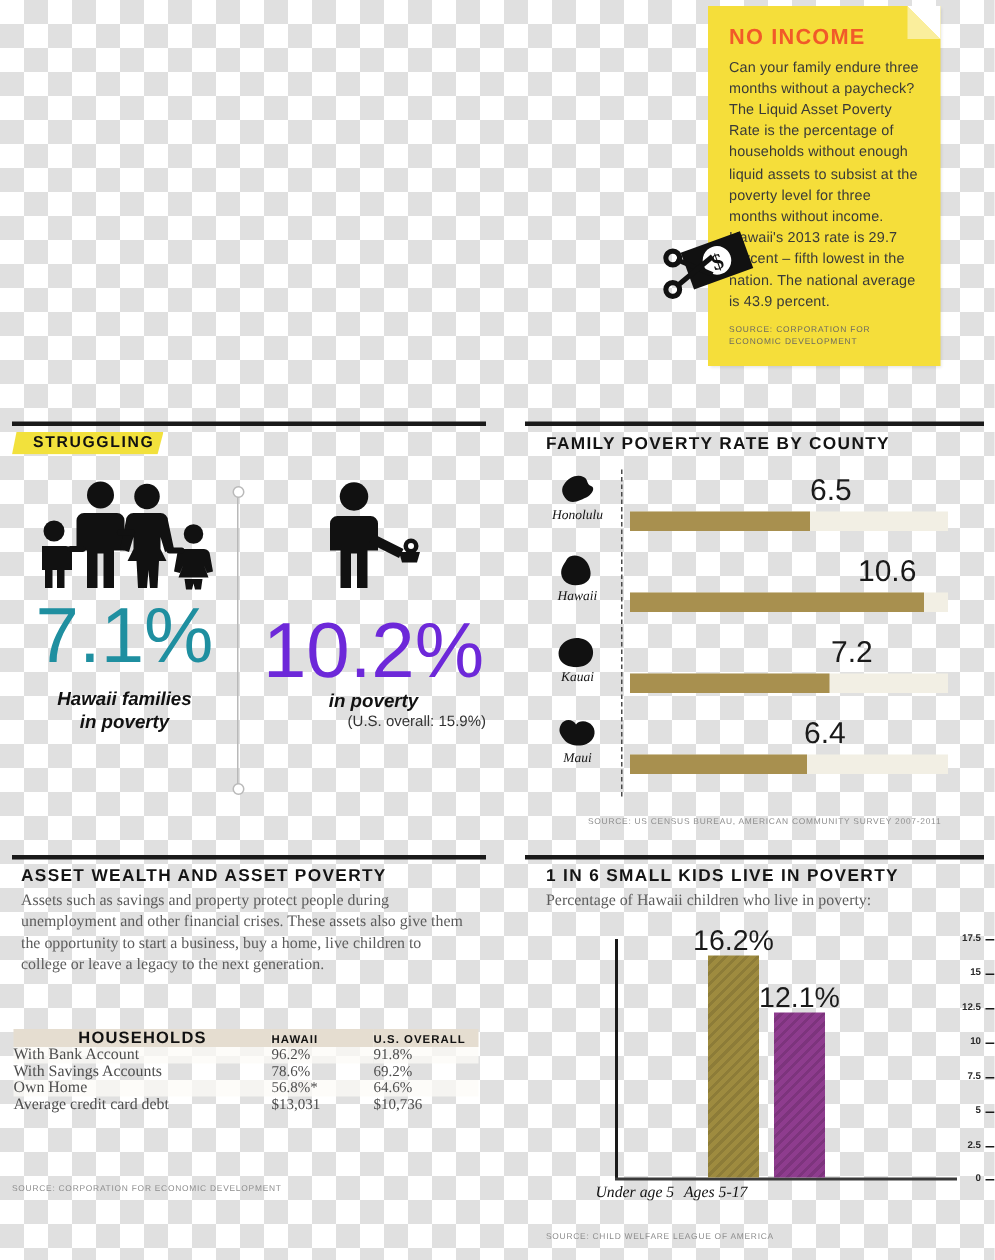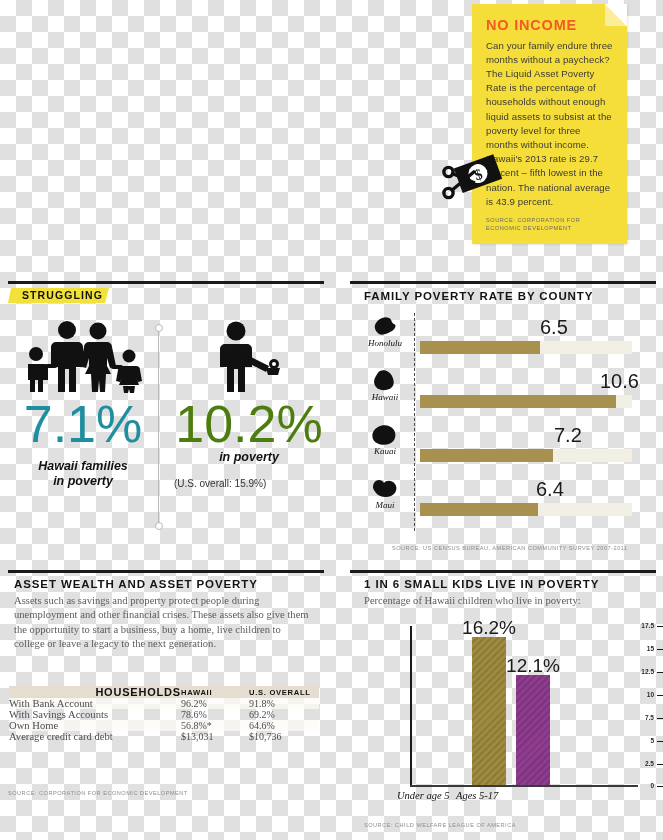--- a/index.html
+++ b/index.html
@@ -66,21 +66,21 @@
   .pct{
     font-size:52px;line-height:52px;font-weight:400;
     font-family:"Liberation Sans",sans-serif;
   }
   .cap{
     font-family:Liberation Sans, sans-serif;font-style:italic;font-weight:bold;
     font-size:12.5px;line-height:15px;color:#111;text-align:center;
   }
   .subcap{
     font-family:"Liberation Sans",sans-serif;font-size:10px;color:#333;
-    text-align:left;margin-top:13px;
+    text-align:right;margin-top:1px;
   }
   #divider-line{left:158px;top:327px;width:1px;height:200px;background:#b9b9b9;}
   .divider-dot{
     position:absolute;left:-3.5px;width:6px;height:6px;border-radius:50%;
     border:1px solid #b9b9b9;background:#fff;
   }
 
   
   #rule-tr{left:350px;top:281px;width:306px;}
   #county-title{left:364px;top:290px;}
@@ -111,21 +111,21 @@
   #asset-title{left:14px;top:578px;}
   #asset-body{
     left:14px;top:594px;width:300px;
     font-family:"Liberation Serif",serif;font-size:10.6px;line-height:14.3px;
     color:#5c5c5c;
   }
   #asset-table{left:9px;top:686px;width:310px;border-collapse:collapse;}
   #asset-table th,#asset-table td{padding:0;}
   .th-main{
     background:#E5DDD0;font-weight:bold;font-size:11px;letter-spacing:.8px;
-    color:#111;text-align:right;padding:5px 0 5px 9px;
+    color:#111;text-align:center;padding:5px 0 5px 9px;
   }
   .th-num{
     background:#E5DDD0;font-weight:bold;font-size:7.6px;letter-spacing:.7px;
     color:#111;text-align:left;padding:5px 0 5px 0;
   }
   .td-lbl{
     font-family:"Liberation Serif",serif;font-size:10.6px;color:#4d4d4d;
     padding:3.5px 0 3.5px 9px;
   }
   .td-num{
@@ -238,21 +238,21 @@
         <g fill="#111">
           <circle cx="32" cy="11" r="9.5"></circle>
           <path d="M21 24h22a5 5 0 0 1 5 5v18h-7v25h-7V49h-4v23h-7V47h-7V29a5 5 0 0 1 5-5z"></path>
           <path d="M45 36l20 10-3 6-20-10z"></path>
           <circle cx="70" cy="44" r="5"></circle>
           <circle cx="70" cy="44" r="2" fill="#fff"></circle>
           <path d="M62 48h14l-2 7H64z"></path>
         </g>
       </svg>
     </div>
-    <div class="pct" style="color:#4d7c0f;text-align:center;margin-top:4px;">10.2%</div>
+    <div class="pct" style="color:#6d28d9;text-align:center;margin-top:14px;">10.2%</div>
     <div class="cap">in poverty</div>
     <div class="subcap">(U.S. overall: 15.9%)</div>
   </div>
 </div>
 
 <div class="abs" id="divider-line">
   <span class="divider-dot" style="top:-3px;"></span>
   <span class="divider-dot" style="bottom:-3px;"></span>
 </div>
 
@@ -278,21 +278,21 @@
   <div class="county-row">
     <div class="isle">
       <svg width="30" height="22" viewBox="0 0 30 22">
           <path fill="#111" d="M10 2c5-2 10 1 12 5s3 9-1 12-12 3-15-1-2-8 0-11 2-4 4-5z"></path>
         </svg>
       <div class="isle-name">Hawaii</div>
     </div>
     <div class="track">
       <div class="fill" style="width:196px;"></div>
     </div>
-    <div class="barval" style="left:236px;">10.6</div>
+    <div class="barval" style="left:208px;">10.6</div>
   </div>
 
   <div class="county-row">
     <div class="isle">
       <svg width="30" height="22" viewBox="0 0 30 22">
           <path fill="#111" d="M8 4c5-3 13-2 16 3s1 12-5 14-14 0-16-5 1-10 5-12z"></path>
         </svg>
       <div class="isle-name">Kauai</div>
     </div>
     <div class="track">

